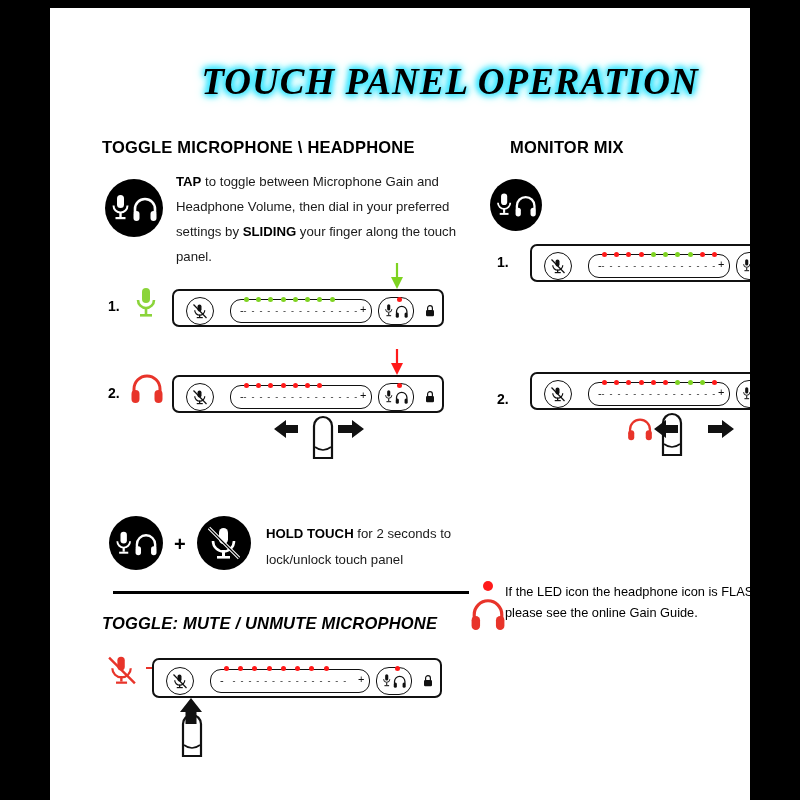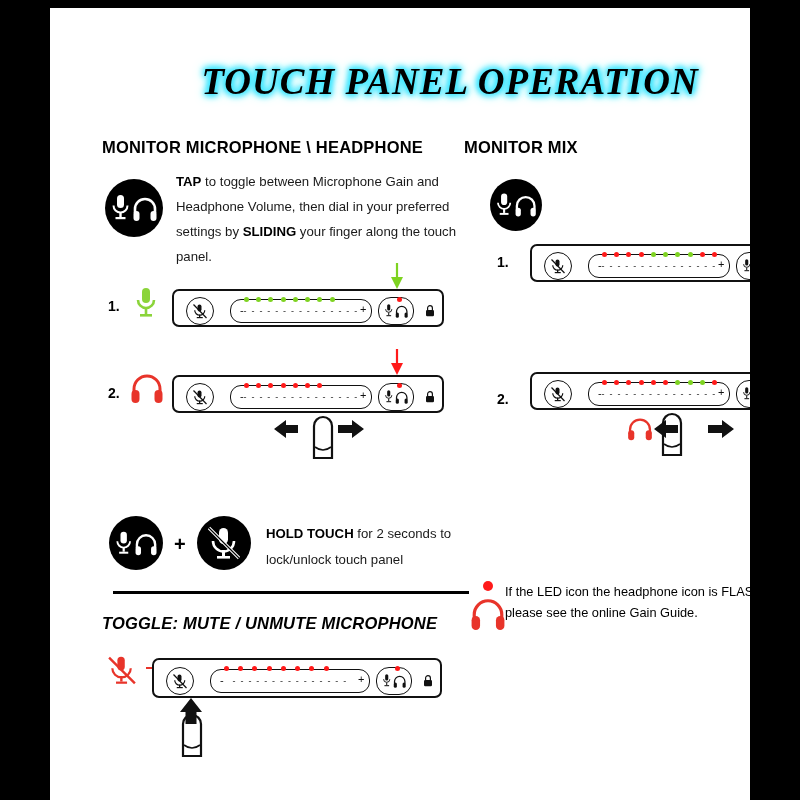--- a/index.html
+++ b/index.html
@@ -74,39 +74,39 @@
 </style>
 </head>
 <body>
 
 <div id="page">
 
   <div id="title-wrap">
     <span id="title">TOUCH PANEL OPERATION</span>
   </div>
 
-  <div class="abs section-heading" style="left:52px;top:130px;">MONITOR MICROPHONE \ HEADPHONE</div>
+  <div class="abs section-heading" style="left:52px;top:130px;">TOGGLE MICROPHONE \ HEADPHONE</div>
 
   <div class="badge" style="left:55px;top:171px;width:58px;height:58px;">
     <svg width="50" height="34" viewBox="0 0 50 34">
 
       <rect x="8" y="4" width="7" height="13" rx="3.5" fill="#fff"></rect>
       <path d="M4.5 14.5a7 7 0 0 0 14 0" fill="none" stroke="#fff" stroke-width="2"></path>
       <rect x="10.3" y="21" width="2.4" height="5" fill="#fff"></rect>
       <rect x="6.5" y="26" width="10" height="2.2" fill="#fff"></rect>
 
       <path d="M26 22v-4a10 10 0 0 1 20 0v4" fill="none" stroke="#fff" stroke-width="2.6"></path>
       <rect x="24.5" y="20" width="6" height="10" rx="3" fill="#fff"></rect>
       <rect x="41.5" y="20" width="6" height="10" rx="3" fill="#fff"></rect>
     </svg>
   </div>
 
   <div class="abs para" id="para1" style="left:126px;top:161px;width:285px;"><b>TAP</b><span> to toggle between Microphone Gain and Headphone Volume, then dial in your preferred settings by </span><b>SLIDING</b><span> your finger along the touch panel.</span></div>
 
-  <div class="abs section-heading" style="left:414px;top:130px;">MONITOR MIX</div>
+  <div class="abs section-heading" style="left:460px;top:130px;">MONITOR MIX</div>
 
   <div class="badge" style="left:440px;top:171px;width:52px;height:52px;">
     <svg width="44" height="30" viewBox="0 0 50 34">
       <rect x="8" y="4" width="7" height="13" rx="3.5" fill="#fff"></rect>
       <path d="M4.5 14.5a7 7 0 0 0 14 0" fill="none" stroke="#fff" stroke-width="2"></path>
       <rect x="10.3" y="21" width="2.4" height="5" fill="#fff"></rect>
       <rect x="6.5" y="26" width="10" height="2.2" fill="#fff"></rect>
       <path d="M26 22v-4a10 10 0 0 1 20 0v4" fill="none" stroke="#fff" stroke-width="2.6"></path>
       <rect x="24.5" y="20" width="6" height="10" rx="3" fill="#fff"></rect>
       <rect x="41.5" y="20" width="6" height="10" rx="3" fill="#fff"></rect>

